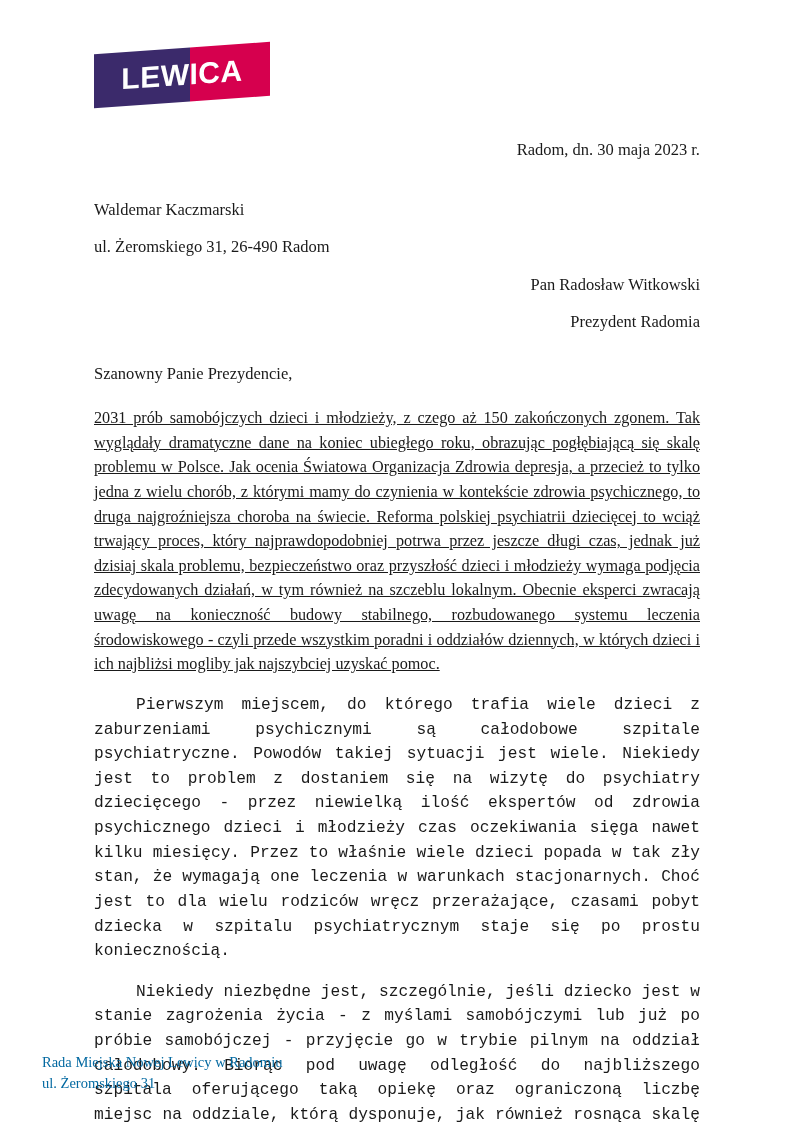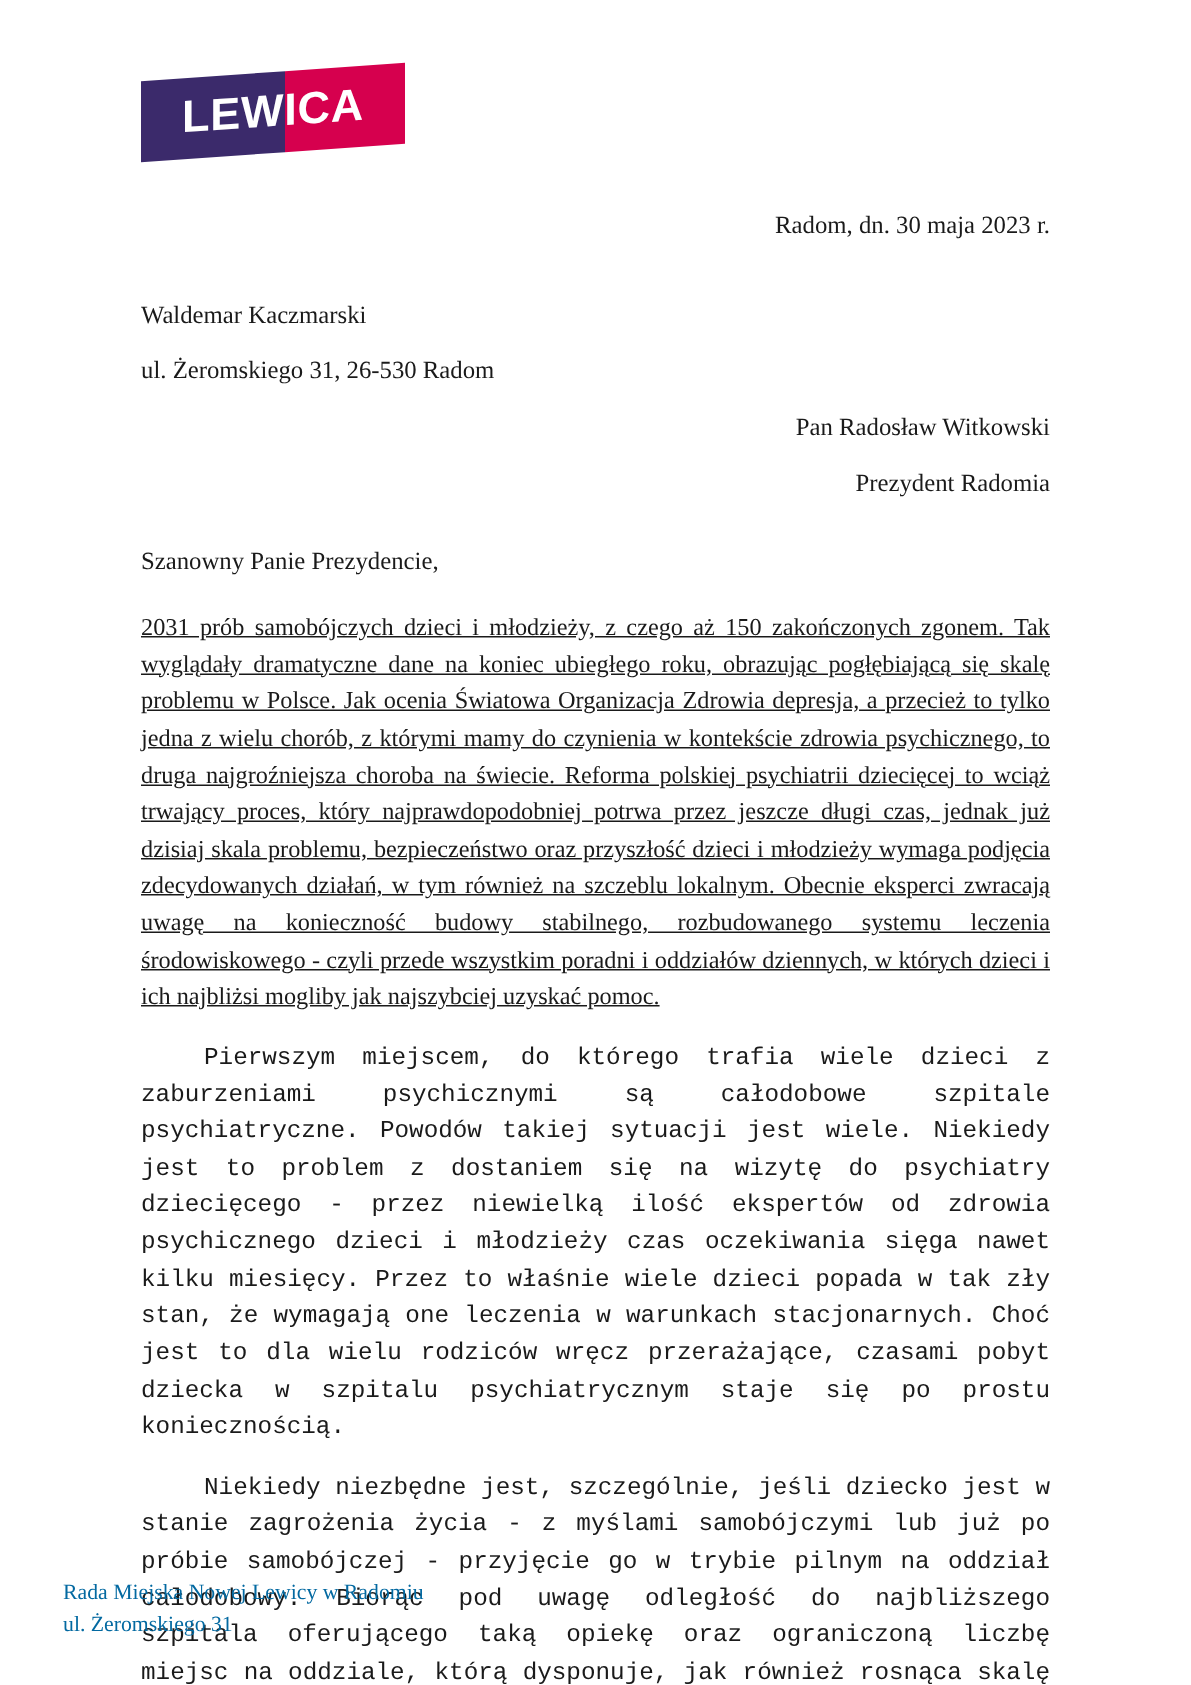--- a/index.html
+++ b/index.html
@@ -146,21 +146,21 @@
       <div class="logo-text">LEWICA</div>
     </div>
   </div>
 
   <div class="content">
 
     <div class="date-line">Radom, dn. 30 maja 2023 r.</div>
 
     <div class="sender-block">
       <div class="line">Waldemar Kaczmarski</div>
-      <div class="line">ul. Żeromskiego 31, 26-530 Radom</div>
+      <div class="line">ul. Żeromskiego 31, 26-490 Radom</div>
     </div>
 
     <div class="recipient-block">
       <div class="line">Pan Radosław Witkowski</div>
       <div class="line">Prezydent Radomia</div>
     </div>
 
     <div class="salutation">Szanowny Panie Prezydencie,</div>
 
     <div class="body-text">

